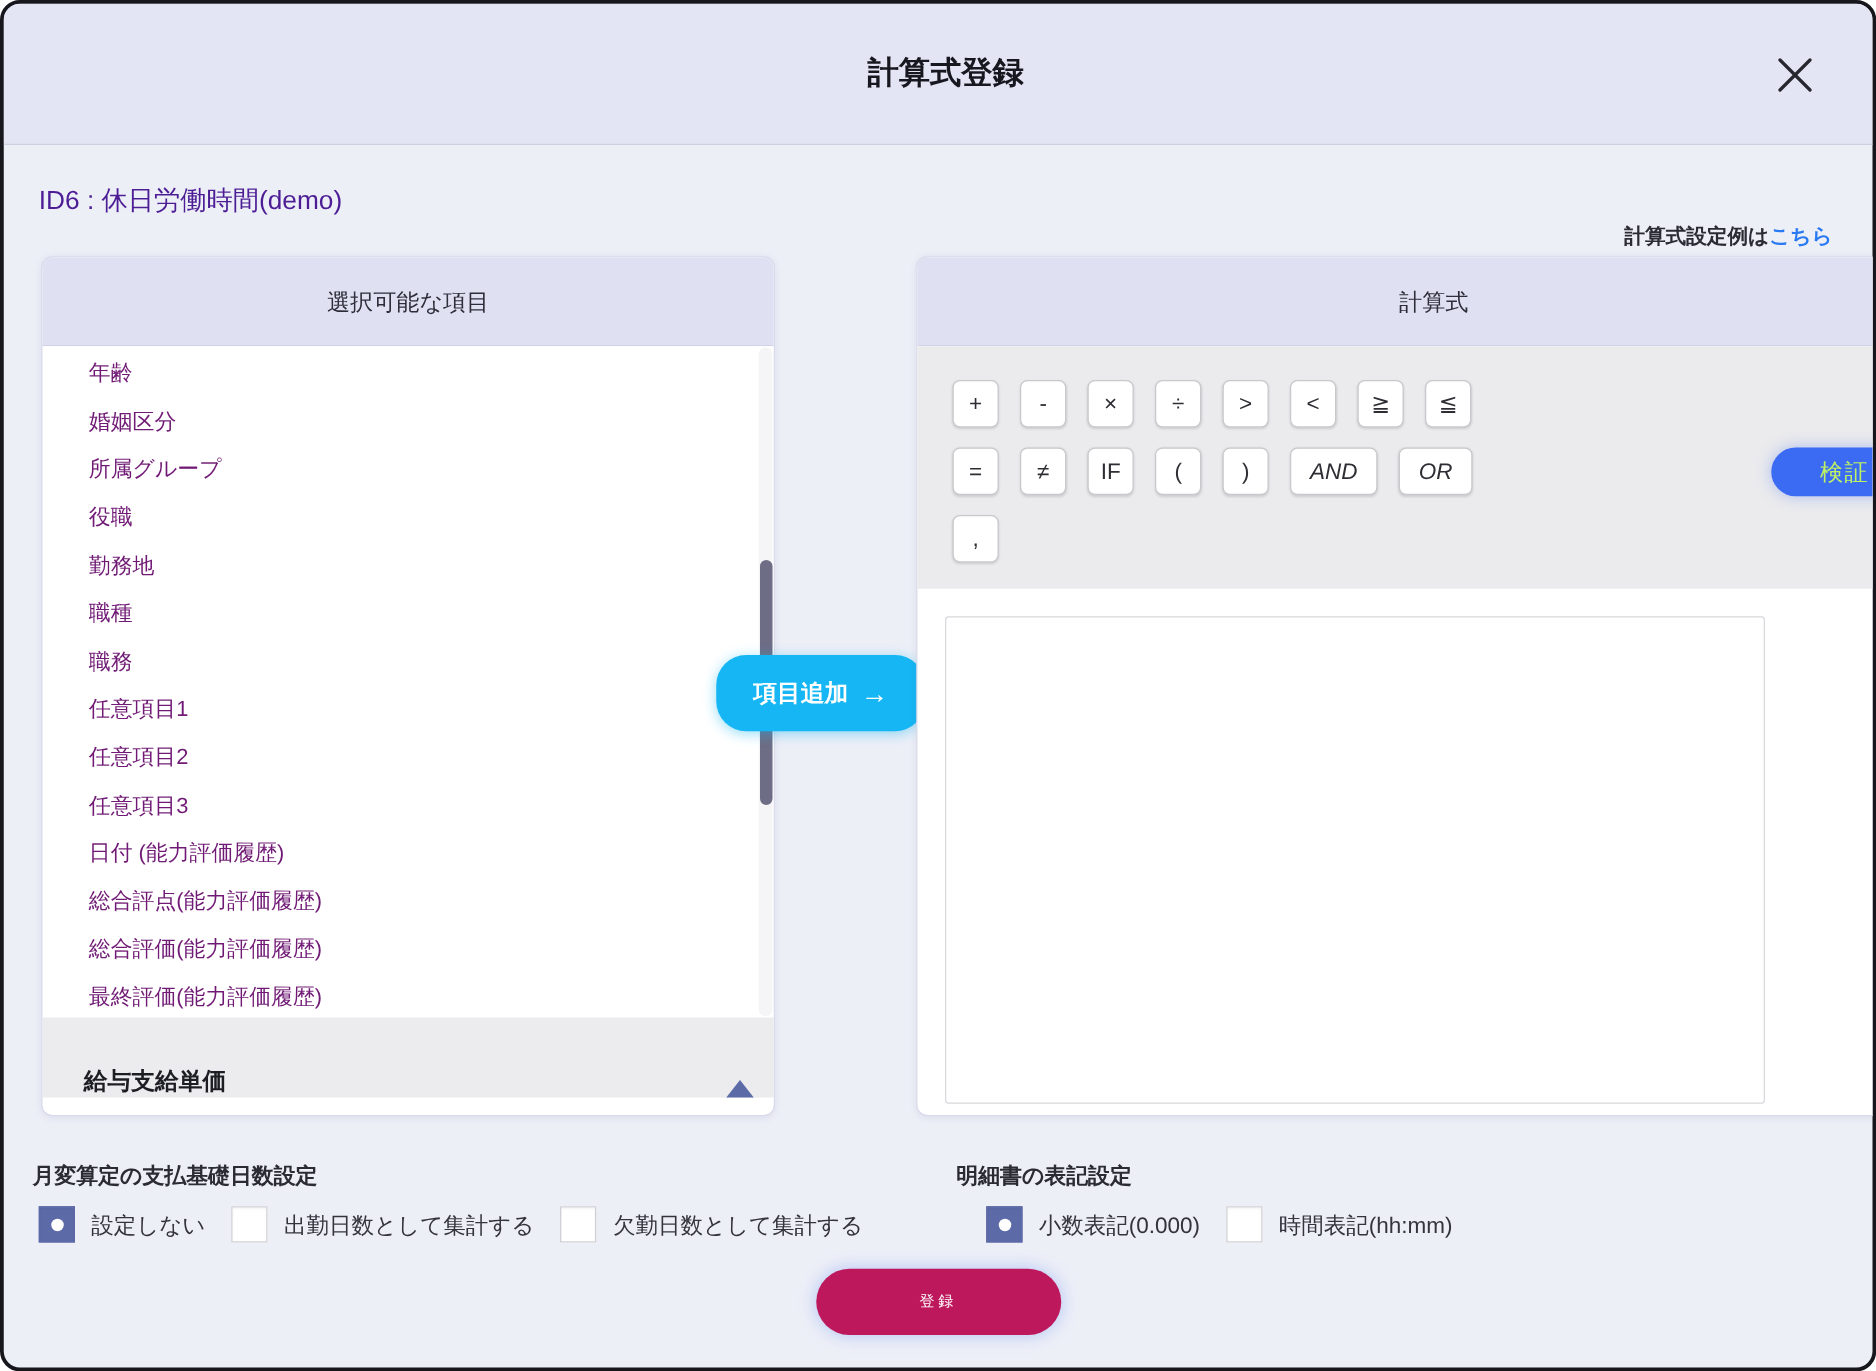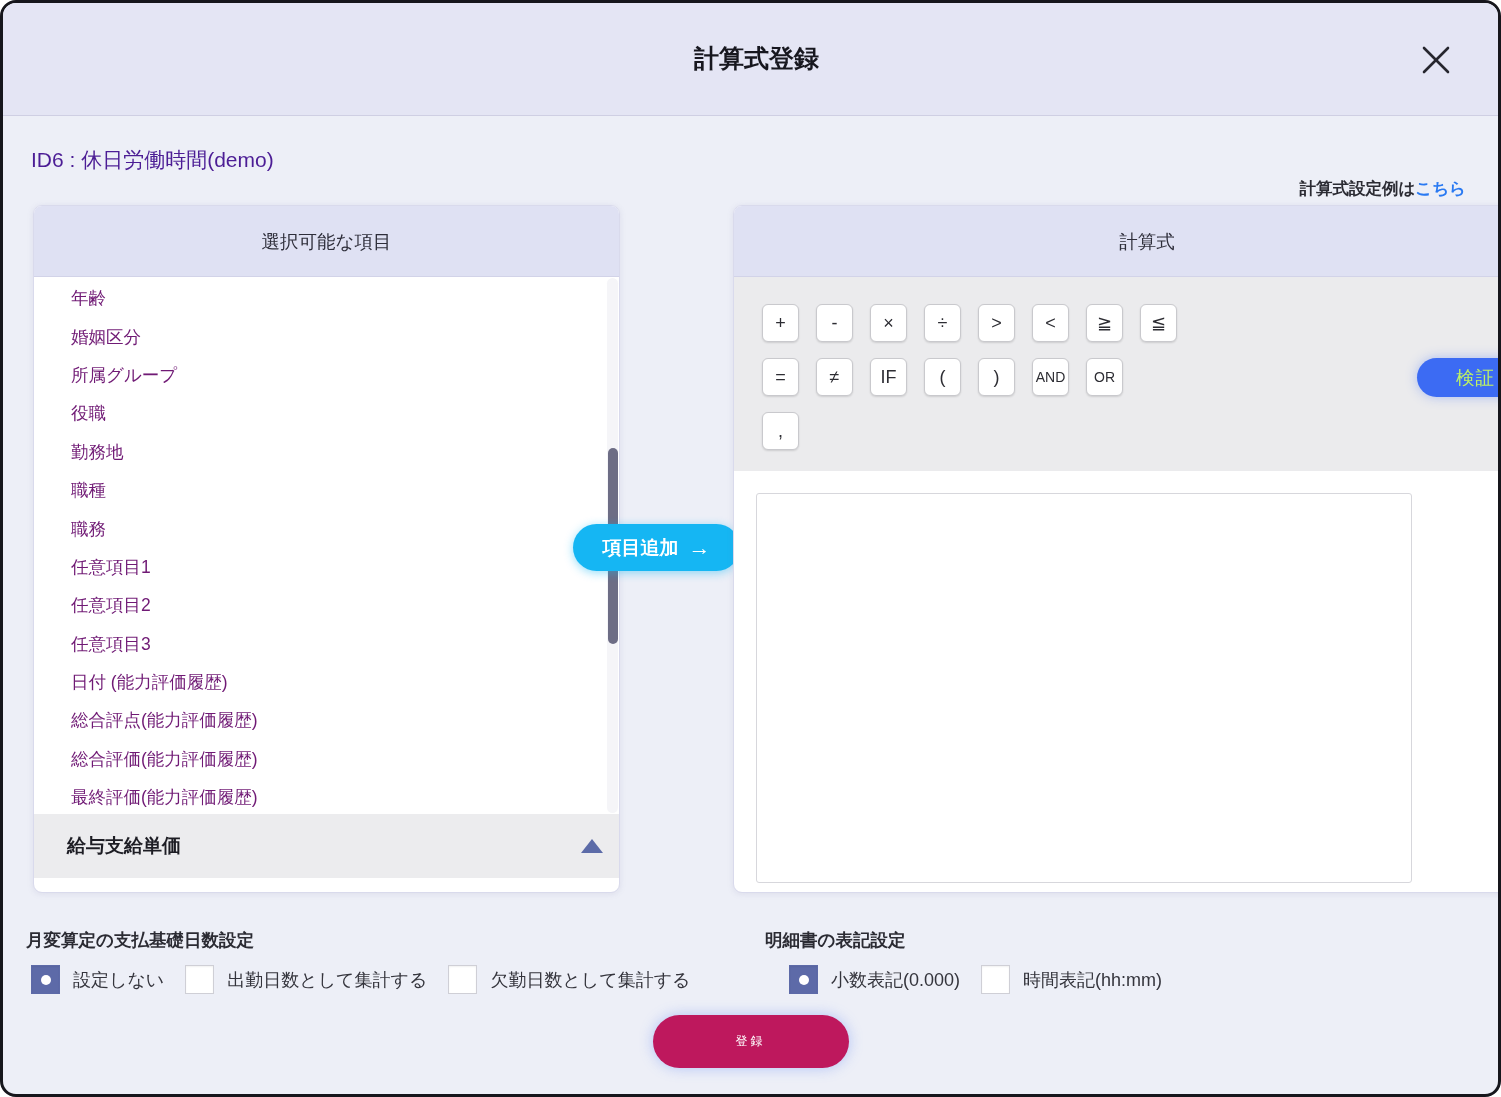--- a/index.html
+++ b/index.html
@@ -53,32 +53,32 @@
   .sb-track {
     position:absolute; top:72px; right:1px; width:11px; height:535px;
     background:#f5f5f8; border-radius:6px;
   }
   .sb-thumb {
     position:absolute; top:170px; right:0px; width:10px; height:196px;
     background:#6d6d85; border-radius:5px; cursor:pointer;
   }
   .section-row {
     position:absolute; left:0; top:608px; width:100%; height:64px;
-    background:#ececee; display:flex; align-items:center; cursor:pointer;
+    background:#ececee; display:flex; align-items:flex-end; cursor:pointer;
   }
   .section-row .sec-label { margin-left:33px; font-size:19px; font-weight:bold; color:#1d1d24; }
   .tri-up {
     position:absolute; right:16px; width:0; height:0;
     border-left:11px solid transparent; border-right:11px solid transparent;
     border-bottom:14px solid #5c6ba8;
   }
 
   
   .add-btn {
-    position:absolute; left:570px; top:521px; width:167px; height:47px;
+    position:absolute; left:570px; top:521px; width:167px; height:61px;
     background:#15b6f3; border:none; border-radius:24px; cursor:pointer;
     color:#ffffff; font-size:19px; font-weight:bold;
     display:flex; align-items:center; justify-content:center; gap:10px;
     box-shadow:0 2px 10px rgba(21,182,243,0.45);
     font-family:inherit;
   }
   .add-btn .arrow { font-size:22px; font-weight:bold; line-height:1; }
 
   
   .op-area {
@@ -86,21 +86,21 @@
     background:#ebebed; padding:27px 0 0 28px;
   }
   .op-row { display:flex; gap:17px; margin-bottom:16px; }
   .op-btn {
     min-width:37px; height:38px; padding:0 8px;
     background:#ffffff; border:1px solid #c9c9cd; border-radius:6px;
     box-shadow:0 1px 2px rgba(0,0,0,0.13);
     font-size:18px; color:#2d2d33; cursor:pointer; font-family:inherit;
     display:flex; align-items:center; justify-content:center;
   }
-  .op-btn.wide { padding:0 2px; font-size:14px; }
+  .op-btn.wide { padding:0 15px; font-size:18px;font-style:italic; }
   .verify-btn {
     position:absolute; top:152px; right:26px; width:117px; height:39px;
     background:#3c6bf3; color:#bef264; border:none; border-radius:20px;
     font-size:18.5px; cursor:pointer; font-family:inherit; letter-spacing:1px;
     box-shadow:0 0 12px rgba(90,130,245,0.45);
     text-align:center;
   }
 
   
   .formula-input {

